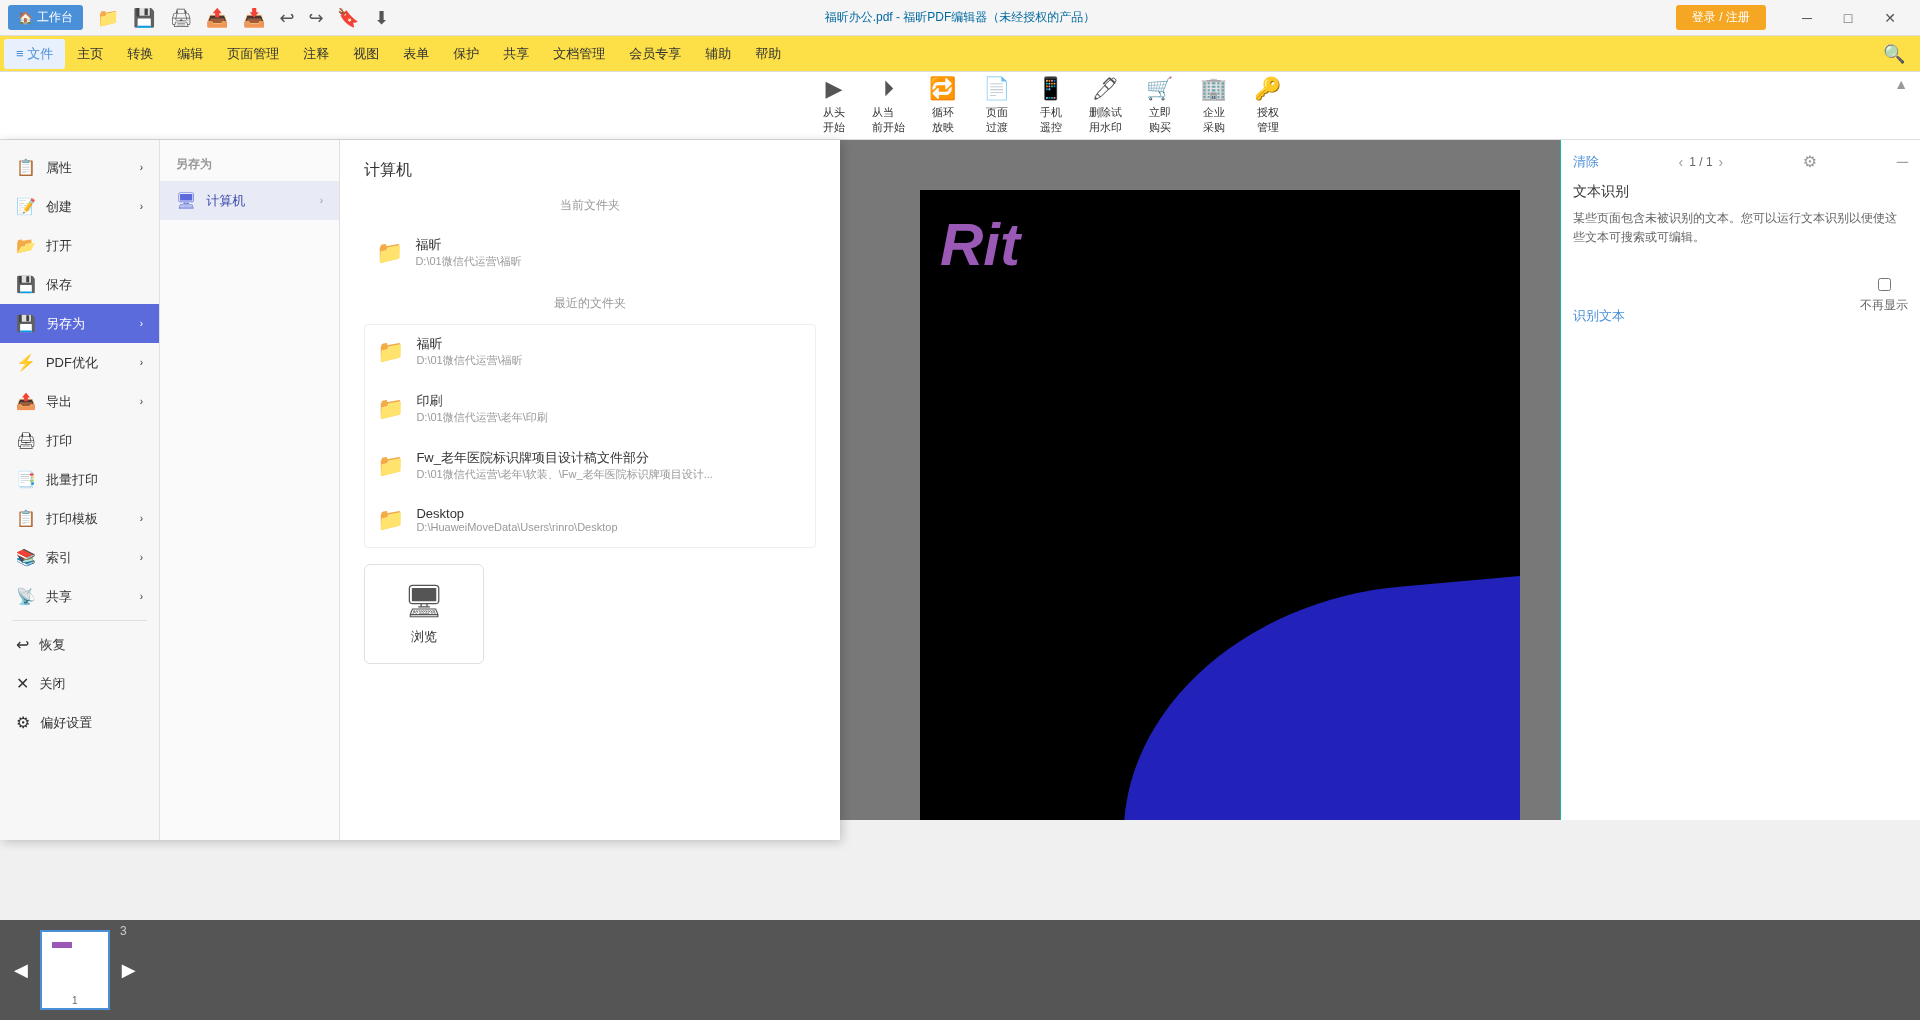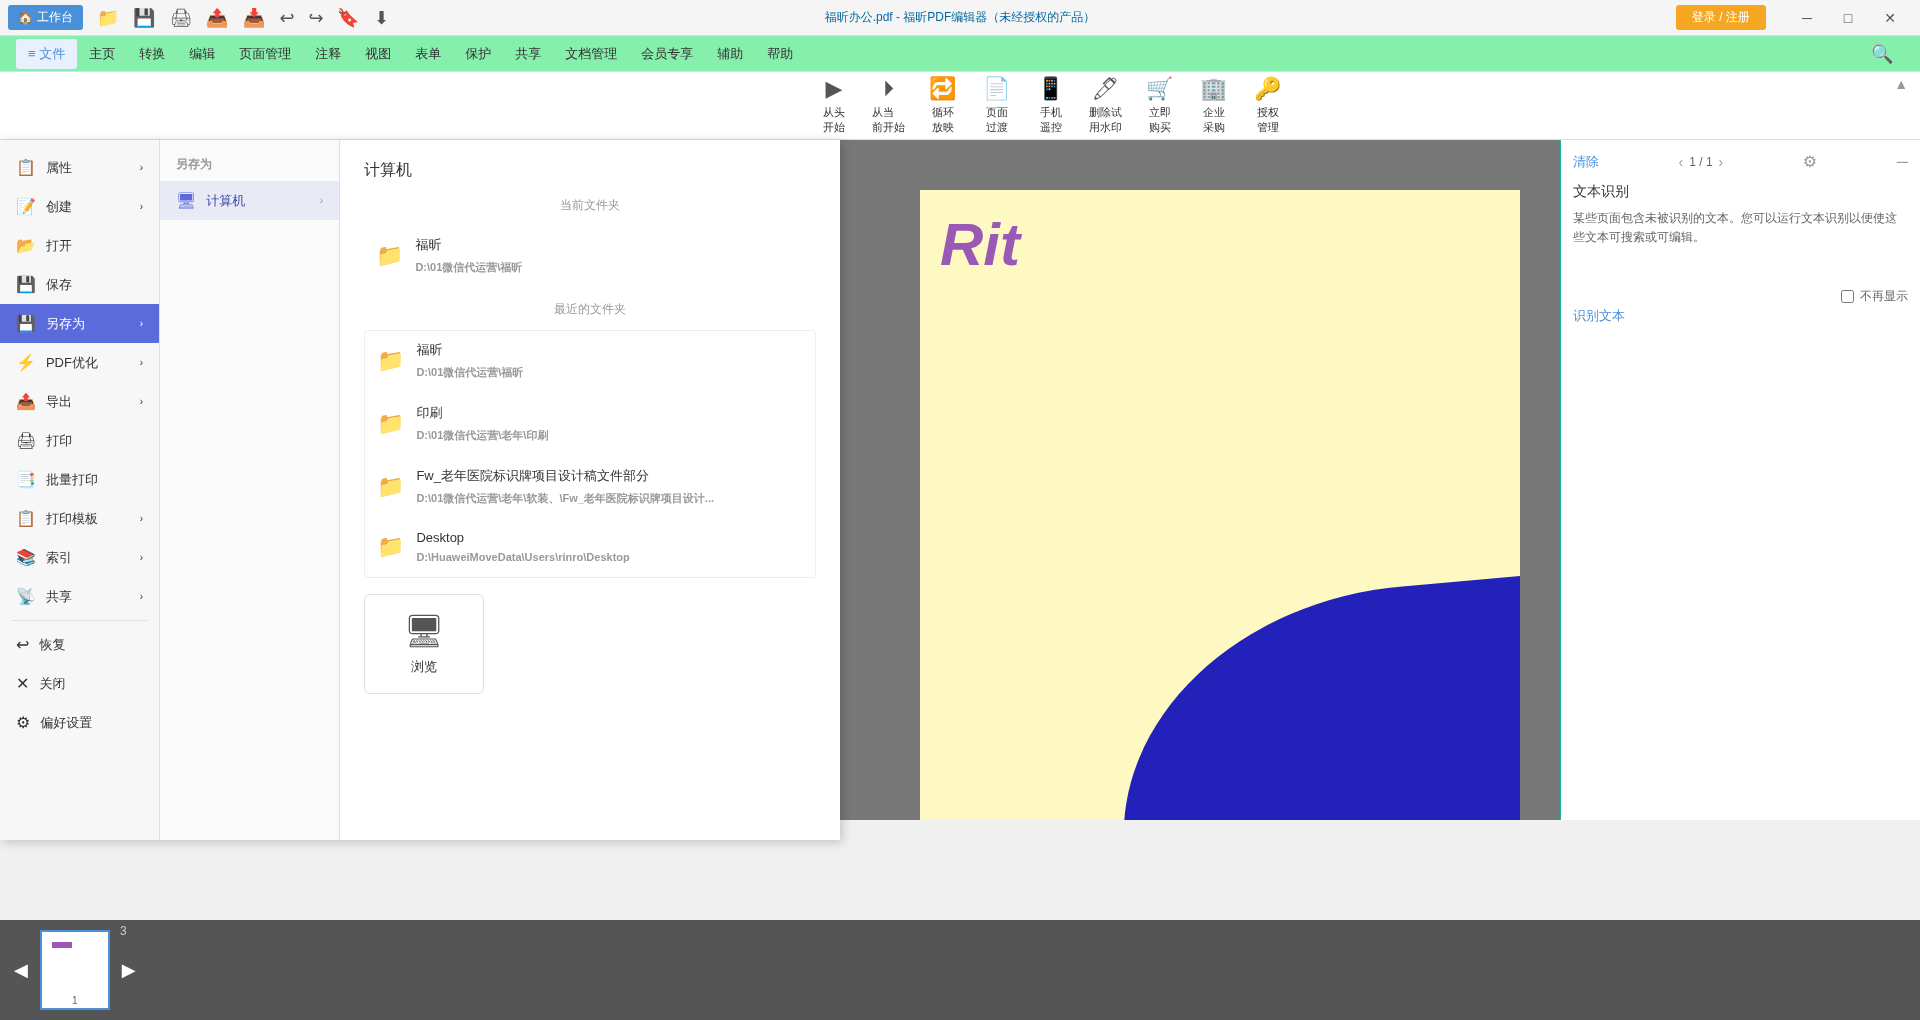--- a/index.html
+++ b/index.html
@@ -67,25 +67,25 @@
       padding: 4px 16px;
       border-radius: 3px;
       font-size: 12px;
       cursor: pointer;
       margin-right: 20px;
     }
 
     
     #menu-bar {
       height: 36px;
-      background: #86efac;
+      background: #fde047;
       border-bottom: 1px solid #ddd;
       display: flex;
       align-items: center;
-      padding: 0 16px;
+      padding: 0 4px;
     }
     #menu-bar .menu-item {
       padding: 6px 12px;
       font-size: 13px;
       color: #333;
       cursor: pointer;
       border-radius: 3px;
       display: flex;
       align-items: center;
       gap: 4px;
@@ -213,21 +213,21 @@
       display: flex;
       align-items: center;
       gap: 12px;
       padding: 10px 12px;
       cursor: pointer;
       border-radius: 4px;
       margin-bottom: 4px;
     }
     .folder-icon { font-size: 22px; color: #aaa; }
     .folder-info .folder-name { font-size: 13px; color: #333; font-weight: 500; }
-    .folder-info .folder-path { font-size: 11px; color: #999; margin-top: 6px; font-weight: bold; }
+    .folder-info .folder-path { font-size: 11px; color: #999; margin-top: 0; }
 
     .scrollable-list {
       max-height: 300px;
       overflow-y: auto;
       border: 1px solid #eee;
       border-radius: 4px;
       margin-bottom: 16px;
     }
     .scrollable-list::-webkit-scrollbar { width: 6px; }
     .scrollable-list::-webkit-scrollbar-thumb { background: #ccc; border-radius: 3px; }
@@ -270,21 +270,21 @@
       margin-bottom: 12px;
     }
     .rp-clear { color: #4a90d9; font-size: 13px; cursor: pointer; }
     .rp-nav { display: flex; align-items: center; gap: 6px; font-size: 12px; color: #666; }
     .rp-nav button { border: none; background: none; cursor: pointer; color: #999; font-size: 14px; }
     .rp-settings { font-size: 16px; color: #999; cursor: pointer; }
     .rp-close { font-size: 16px; color: #999; cursor: pointer; }
     .rp-section-title { font-size: 14px; color: #333; font-weight: normal; margin-bottom: 8px; }
     .rp-desc { font-size: 12px; color: #666; line-height: 1.6; margin-bottom: 12px; }
     .rp-link { color: #4a90d9; font-size: 13px; cursor: pointer; margin-top: 48px; }
-    .rp-checkbox-row { display: flex; align-items: center; gap: 6px; font-size: 12px; color: #666; margin-top: 8px; }
+    .rp-checkbox-row { display: flex; align-items: center; gap: 6px; font-size: 12px; color: #666; margin-top: 8px; flex-direction: column; }
 
     
     #thumbnail-bar {
       height: 100px;
       background: #555;
       display: flex;
       align-items: center;
       padding: 0 10px;
       gap: 10px;
       overflow: hidden;
@@ -575,21 +575,21 @@
 
       <div class="browse-btn">
         <span class="browse-icon">🖥</span>
         <span class="browse-label">浏览</span>
       </div>
     </div>
   </div>
 
   <div id="pdf-viewer" style="position:absolute; left:0; top:0; width:100%; height:680px; background:#787878; z-index:0;">
 
-    <div style="position:absolute; right:400px; top:50px; width:600px; height:700px; background:#fef9c3; overflow:hidden;">
+    <div style="position:absolute; right:400px; top:50px; width:600px; height:700px; background:#000000; overflow:hidden;">
       <div style="position:absolute; top:20px; left:20px; font-size:60px; font-weight:bold; color:#9b59b6; font-style:italic;">Rit</div>
 
       <div style="position:absolute; bottom:-100px; right:-100px; width:500px; height:400px; background:#2222bb; border-radius:60% 0 0 0; transform: rotate(-5deg);"></div>
     </div>
   </div>
 
   <div id="right-panel" style="position:absolute; right:0; top:0; width:360px; height:680px; background:white; border-left:1px solid #14b8a6; padding:12px; z-index:50;">
     <div class="rp-header">
       <span class="rp-clear">清除</span>
       <div class="rp-nav">

